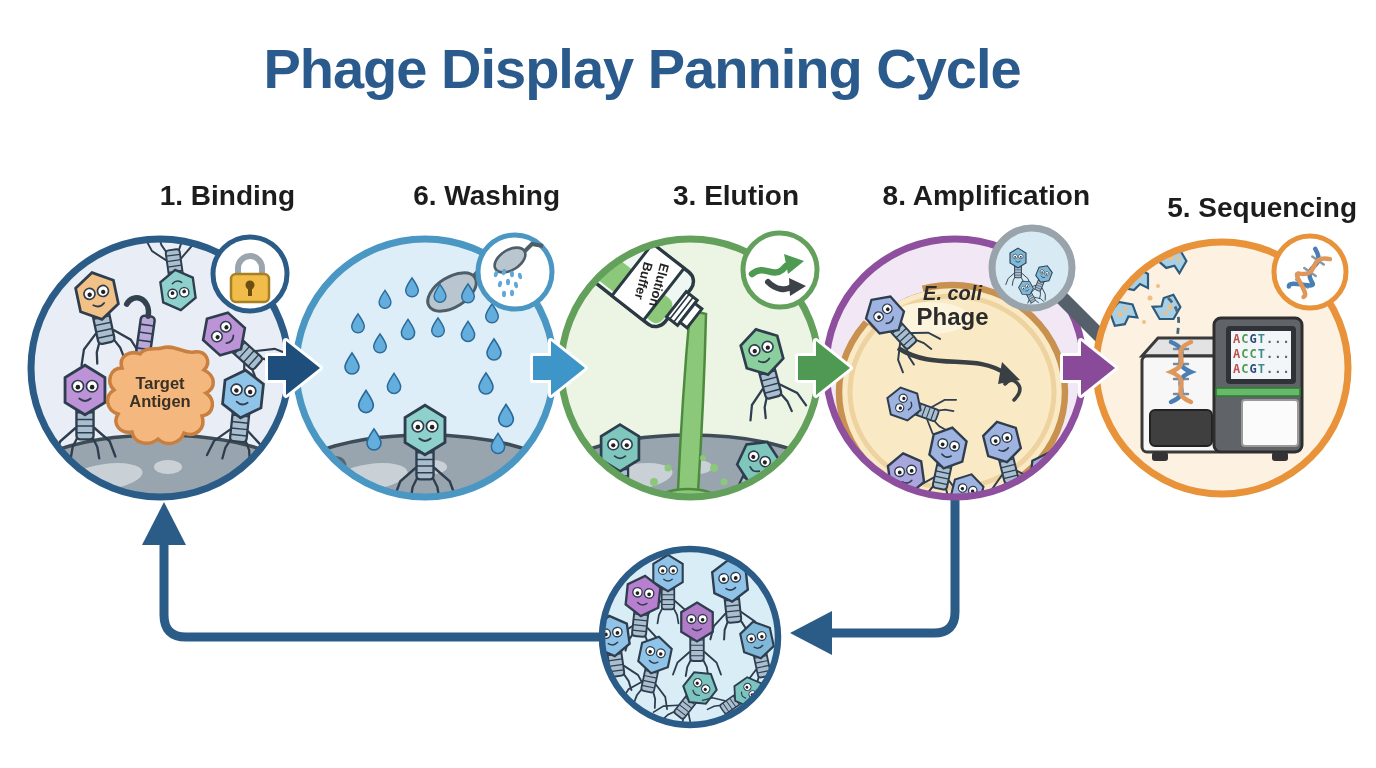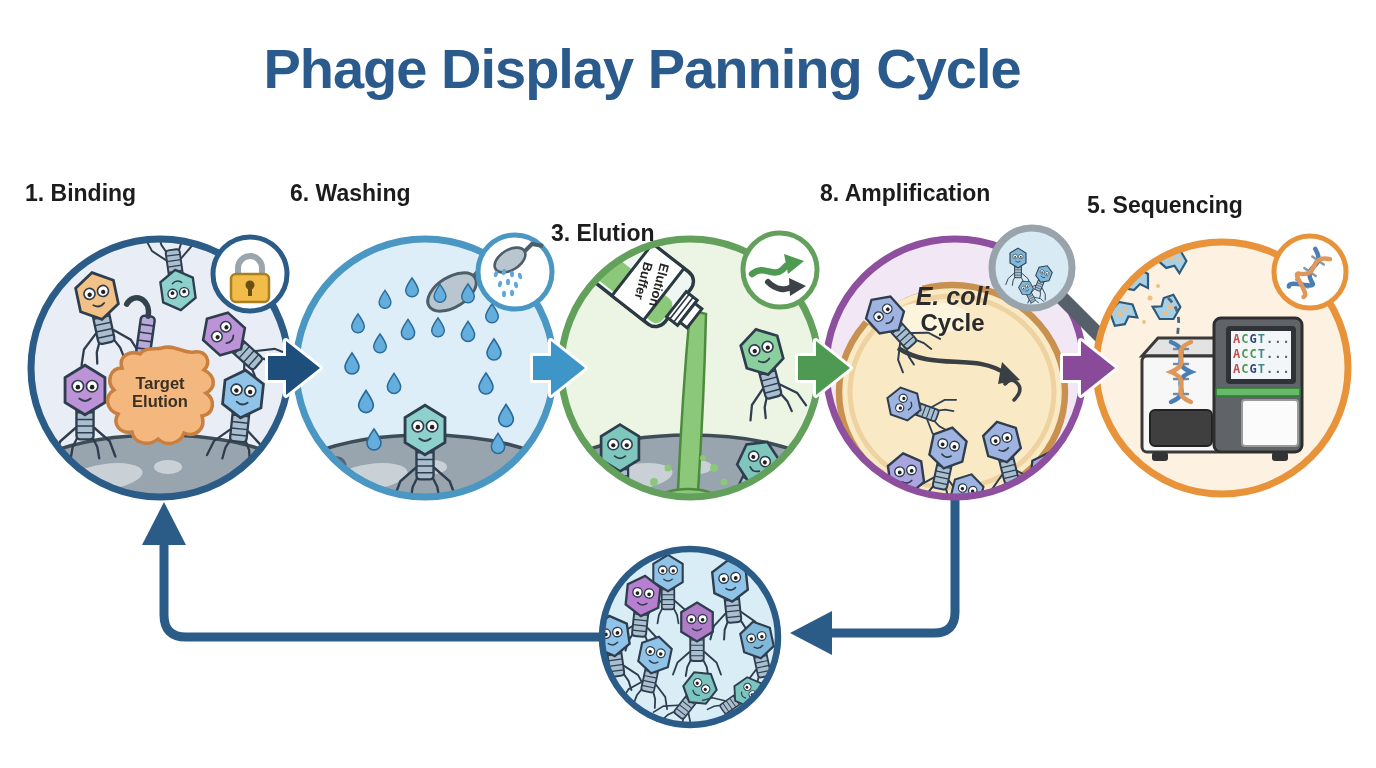--- a/index.html
+++ b/index.html
@@ -7,42 +7,42 @@
     width:1376px;height:768px;position:relative;background:#ffffff;
     font-family:"Liberation Sans",sans-serif;overflow:hidden;
   }
   svg.scene{position:absolute;left:0;top:0;z-index:1;}
   .overlay{position:absolute;z-index:2;}
   .title{
     left:0;top:36px;width:1284px;text-align:center;
     font-size:56px;font-weight:bold;color:#2a5b8c;letter-spacing:-1px;
   }
   .step-label{
-    top:180px;width:270px;text-align:left;
-    font-size:23px;font-weight:bold;color:#1c1c1c;
+    top:180px;width:270px;text-align:right;
+    font-size:28px;font-weight:bold;color:#1c1c1c;
   }
   .step-label.s1{left:25px;}
   .step-label.s2{left:290px;}
-  .step-label.s3{left:551px;margin-top:40px;}
+  .step-label.s3{left:529px;}
   .step-label.s4{left:820px;}
   .step-label.s5{left:1087px;margin-top:12px;}
   .target-antigen{
     left:112px;top:374px;width:96px;text-align:center;
     font-size:16.5px;font-weight:bold;color:#3b3024;line-height:1.12;
   }
   .elution-label{
     left:616px;top:263px;width:64px;height:38px;text-align:center;
     font-size:13px;font-weight:bold;color:#222;line-height:1.2;
     transform:rotate(105deg);
   }
   .ecoli{
     left:885px;top:282px;width:135px;text-align:center;
     color:#2b2b2b;font-weight:bold;line-height:1.12;
   }
-  .ecoli .l1{font-style:italic;font-size:25px;}
+  .ecoli .l1{font-style:italic;font-size:20px;}
   .ecoli .l2{font-size:24px;}
   .screen-text{
     left:1232px;top:332px;width:58px;height:46px;
     font-family:"DejaVu Sans Mono",monospace;font-size:12px;font-weight:bold;
     line-height:15px;letter-spacing:1px;padding-left:1px;overflow:hidden;
   }
 </style>
 </head>
 <body>
 
@@ -351,26 +351,26 @@
 </svg>
 
 <div class="overlay title">Phage Display Panning Cycle</div>
 
 <div class="overlay step-label s1">1. Binding</div>
 <div class="overlay step-label s2">6. Washing</div>
 <div class="overlay step-label s3">3. Elution</div>
 <div class="overlay step-label s4">8. Amplification</div>
 <div class="overlay step-label s5">5. Sequencing</div>
 
-<div class="overlay target-antigen">Target Elution</div>
+<div class="overlay target-antigen">Target Antigen</div>
 
 <div class="overlay elution-label">Elution Buffer</div>
 
 <div class="overlay ecoli">
   <div class="l1">E. coli</div>
-  <div class="l2">Cycle</div>
+  <div class="l2">Phage</div>
 </div>
 
 <div class="overlay screen-text">
     <div><span style="color: rgb(192, 80, 77);">A</span><span style="color: rgb(79, 154, 82);">C</span><span style="color: rgb(46, 74, 122);">G</span><span style="color: rgb(63, 138, 138);">T</span><span style="color: rgb(85, 96, 112);">.</span><span style="color: rgb(85, 96, 112);">.</span><span style="color: rgb(85, 96, 112);">.</span></div>
     <div><span style="color: rgb(192, 80, 77);">A</span><span style="color: rgb(79, 154, 82);">C</span><span style="color: rgb(79, 154, 82);">C</span><span style="color: rgb(63, 138, 138);">T</span><span style="color: rgb(85, 96, 112);">.</span><span style="color: rgb(85, 96, 112);">.</span><span style="color: rgb(85, 96, 112);">.</span></div>
     <div><span style="color: rgb(192, 80, 77);">A</span><span style="color: rgb(79, 154, 82);">C</span><span style="color: rgb(46, 74, 122);">G</span><span style="color: rgb(63, 138, 138);">T</span><span style="color: rgb(85, 96, 112);">.</span><span style="color: rgb(85, 96, 112);">.</span><span style="color: rgb(85, 96, 112);">.</span></div>
   </div>
 
 </body></html>

